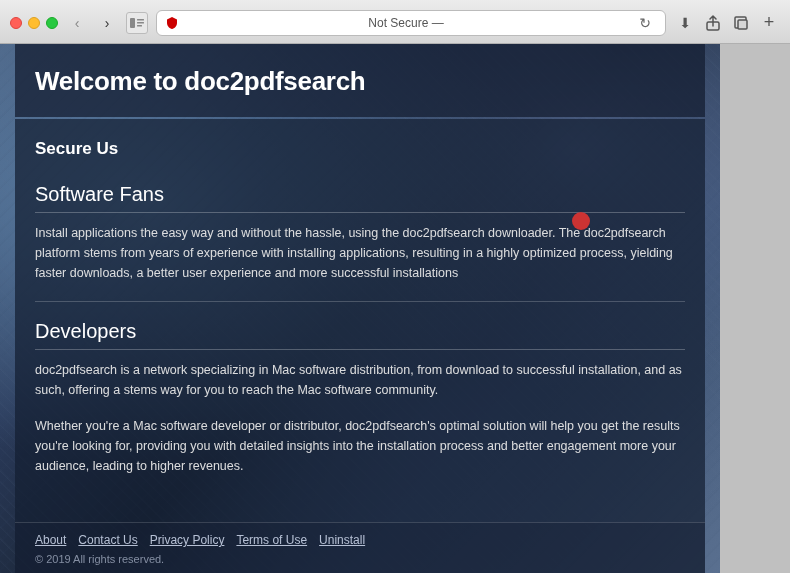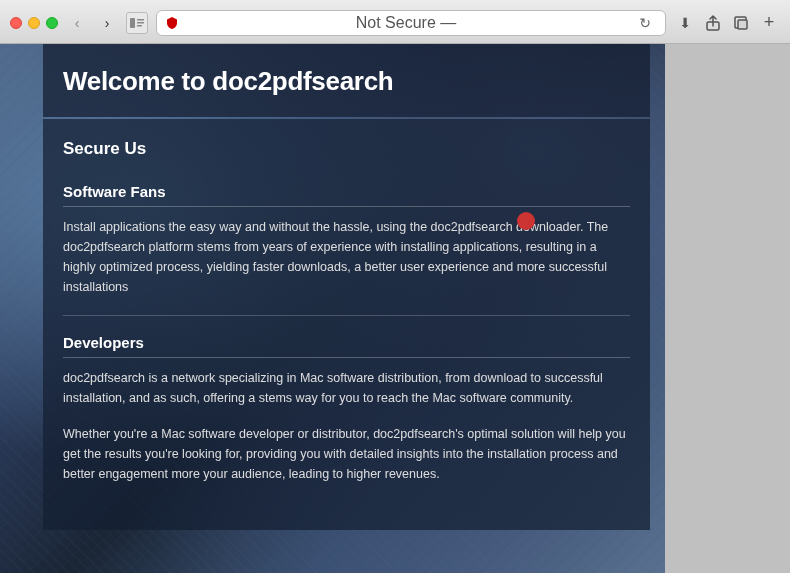--- a/index.html
+++ b/index.html
@@ -74,21 +74,21 @@
       align-items: center;
       background: white;
       border: 1px solid #bbb;
       border-radius: 6px;
       padding: 3px 10px;
       height: 26px;
       gap: 6px;
     }
 
     .address-text {
-      font-size: 16px;
+      font-size: 12px;
       color: #555;
       flex: 1;
       text-align: center;
     }
 
     .address-secure {
       font-size: 11px;
       color: #c00;
       display: flex;
       align-items: center;
@@ -117,25 +117,24 @@
       height: 22px;
       display: flex;
       align-items: center;
       justify-content: center;
       color: #555;
       font-size: 14px;
     }
 
     
     .website-wrapper {
-      width: 665px;
+      width: 720px;
       height: 529px;
       position: relative;
       overflow: hidden;
-      padding-left: 28px;
     }
 
     
     .bg-image {
       position: absolute;
       top: 0; left: 0; right: 0; bottom: 0;
       background:
         radial-gradient(ellipse at 20% 30%, rgba(100,140,180,0.8) 0%, transparent 50%),
         radial-gradient(ellipse at 80% 20%, rgba(80,100,140,0.9) 0%, transparent 40%),
         radial-gradient(ellipse at 60% 70%, rgba(60,80,120,0.7) 0%, transparent 50%),
@@ -186,22 +185,22 @@
     .section-title {
       color: white;
       font-size: 17px;
       font-weight: 700;
       margin-bottom: 16px;
       padding-bottom: 8px;
     }
 
     .subsection-title {
       color: white;
-      font-size: 15px;
-      font-weight: 700;
+      font-size: 20px;
+      font-weight: 400;
       margin-bottom: 10px;
       padding-bottom: 6px;
       border-bottom: 1px solid rgba(255,255,255,0.25);
     }
 
     .body-text {
       color: rgba(230, 230, 230, 0.95);
       font-size: 12.5px;
       line-height: 1.6;
       margin-bottom: 16px;
@@ -324,15 +323,25 @@
       <hr class="section-divider">
 
       <div>
         <div class="subsection-title">Developers</div>
         <p class="body-text">doc2pdfsearch is a network specializing in Mac software distribution, from download to successful installation, and as such, offering a stems way for you to reach the Mac software community.</p>
         <p class="body-text">Whether you're a Mac software developer or distributor, doc2pdfsearch's optimal solution will help you get the results you're looking for, providing you with detailed insights into the installation process and better engagement more your audience, leading to higher revenues.</p>
       </div>
 
     </div>
 
+    <div class="site-footer">
+      <div class="footer-links">
+        <span class="footer-link">About</span>
+        <span class="footer-link">Contact Us</span>
+        <span class="footer-link">Privacy Policy</span>
+        <span class="footer-link">Terms of Use</span>
+        <span class="footer-link">Uninstall</span>
+      </div>
+      <div class="footer-copy">© 2019 All rights reserved.</div>
+    </div>
 
   </div>
 </div>
 
 </body></html>

